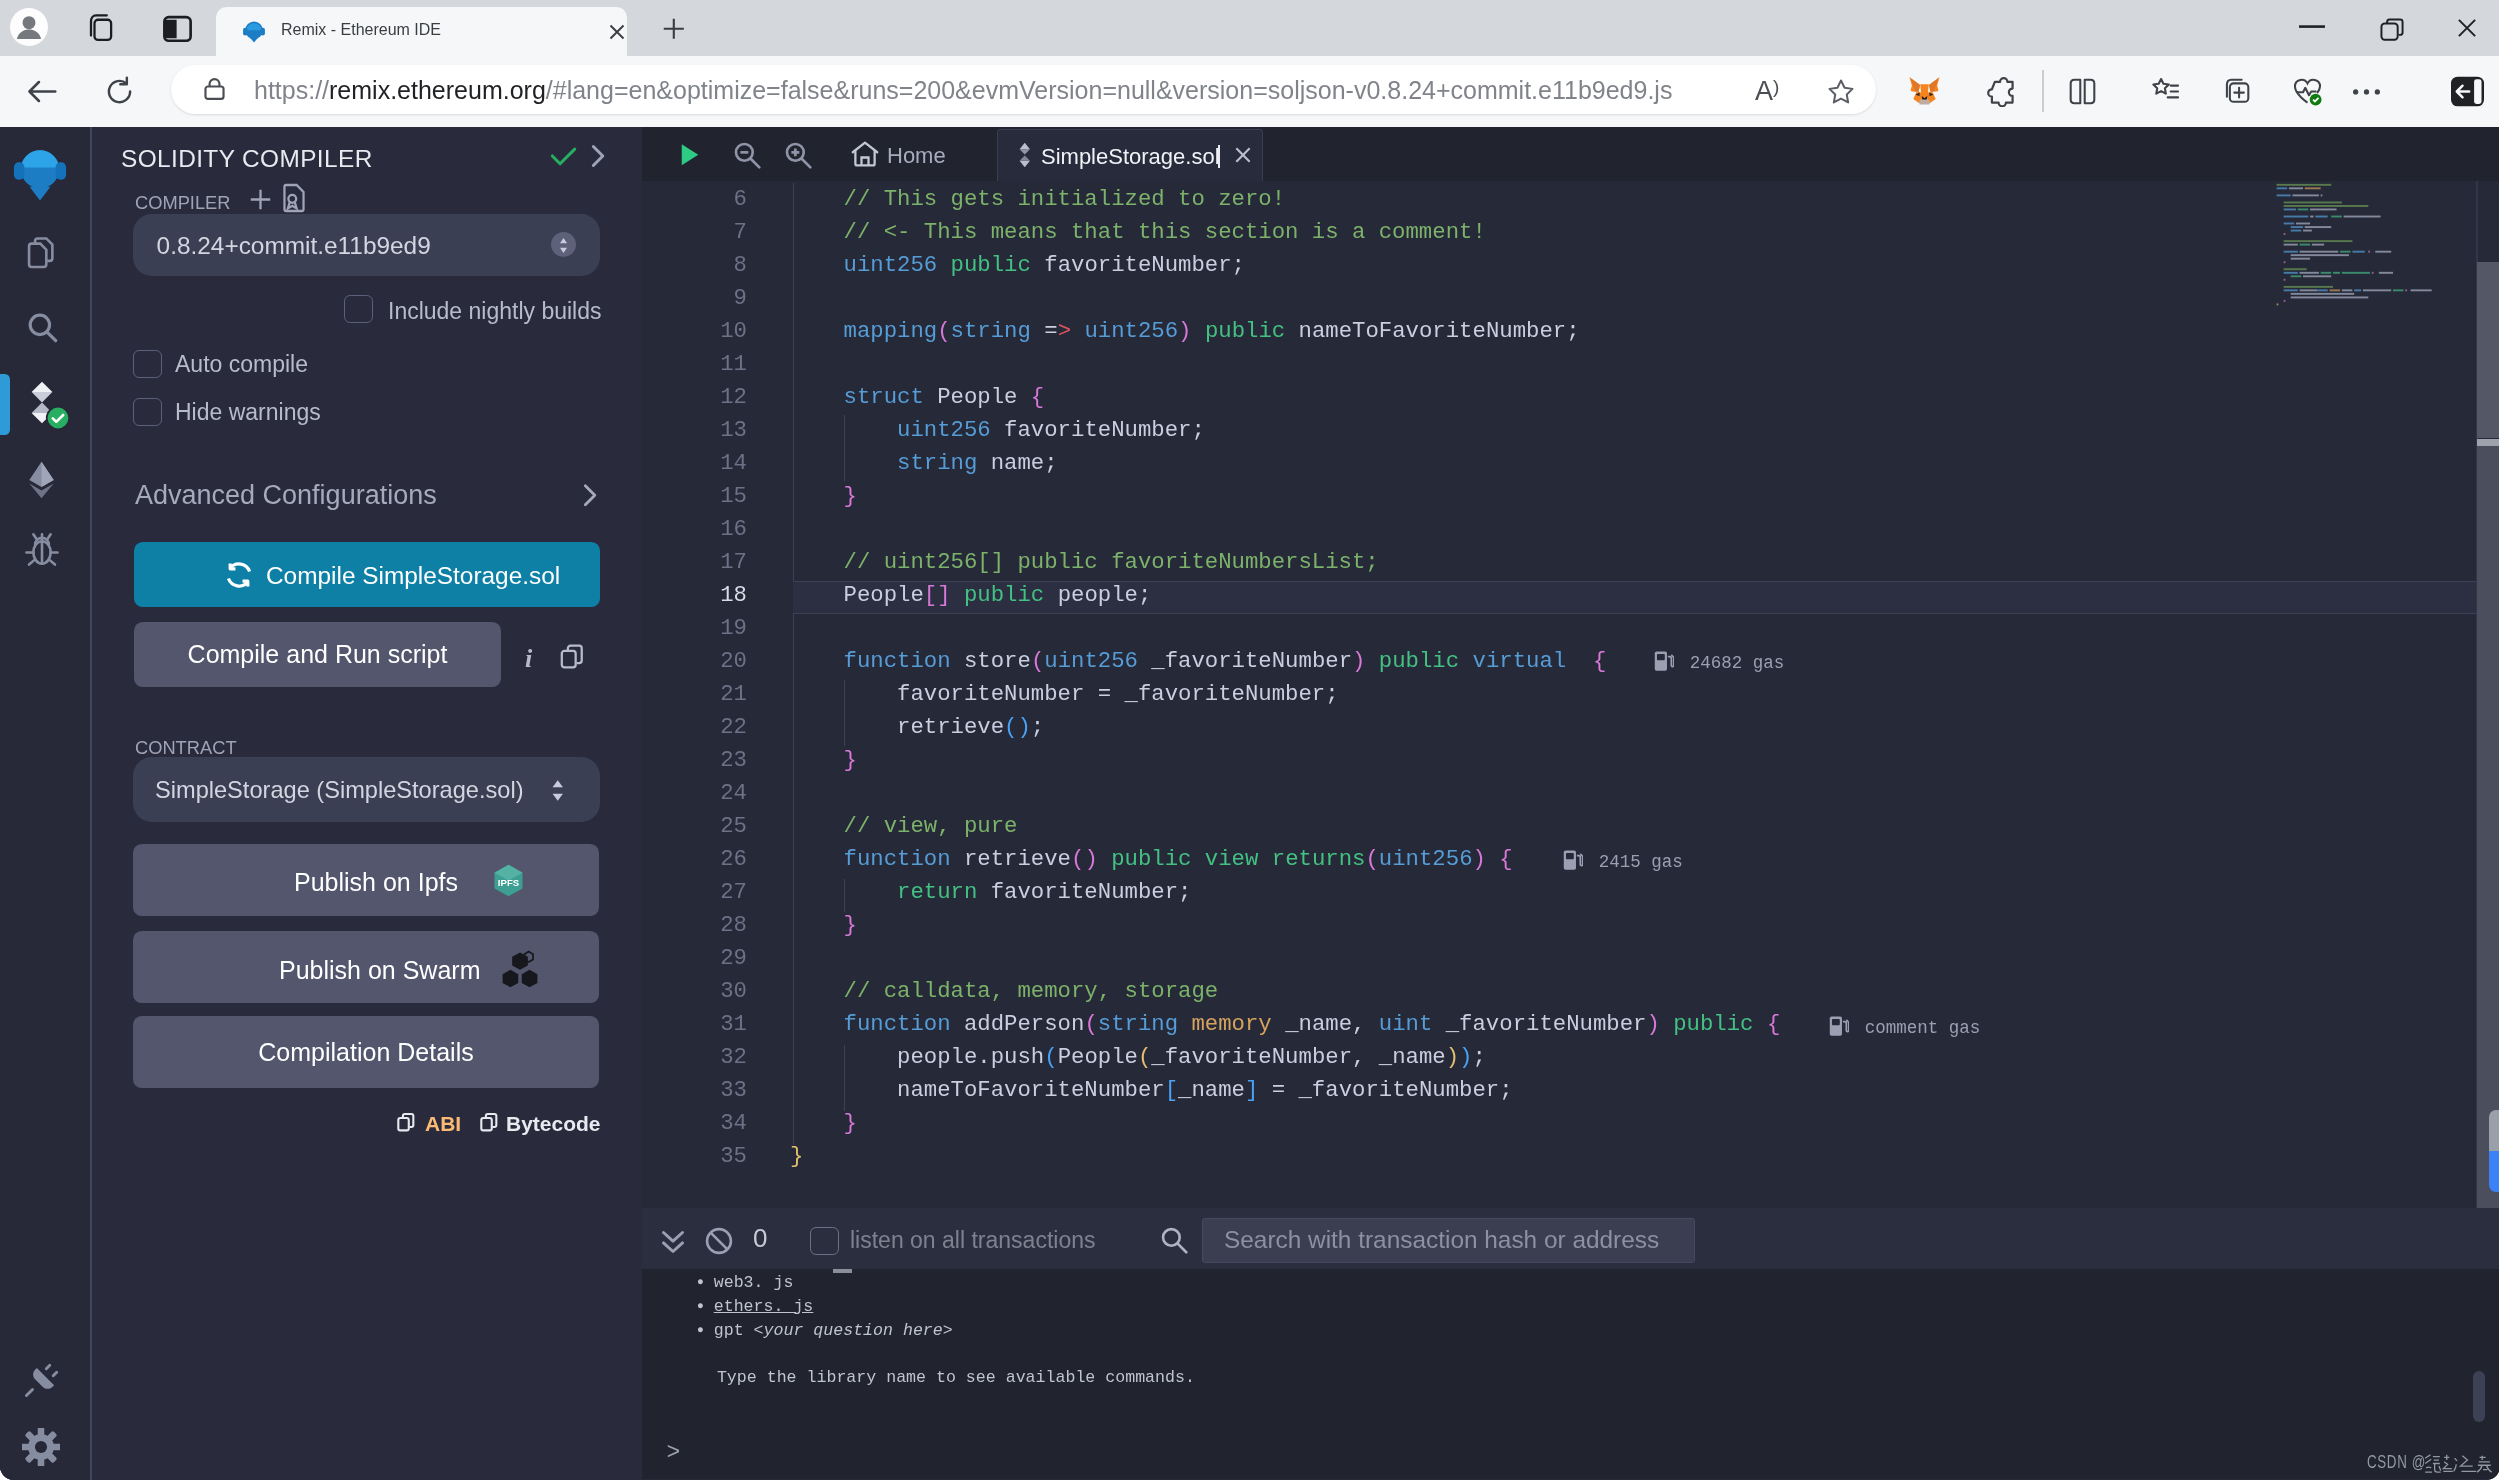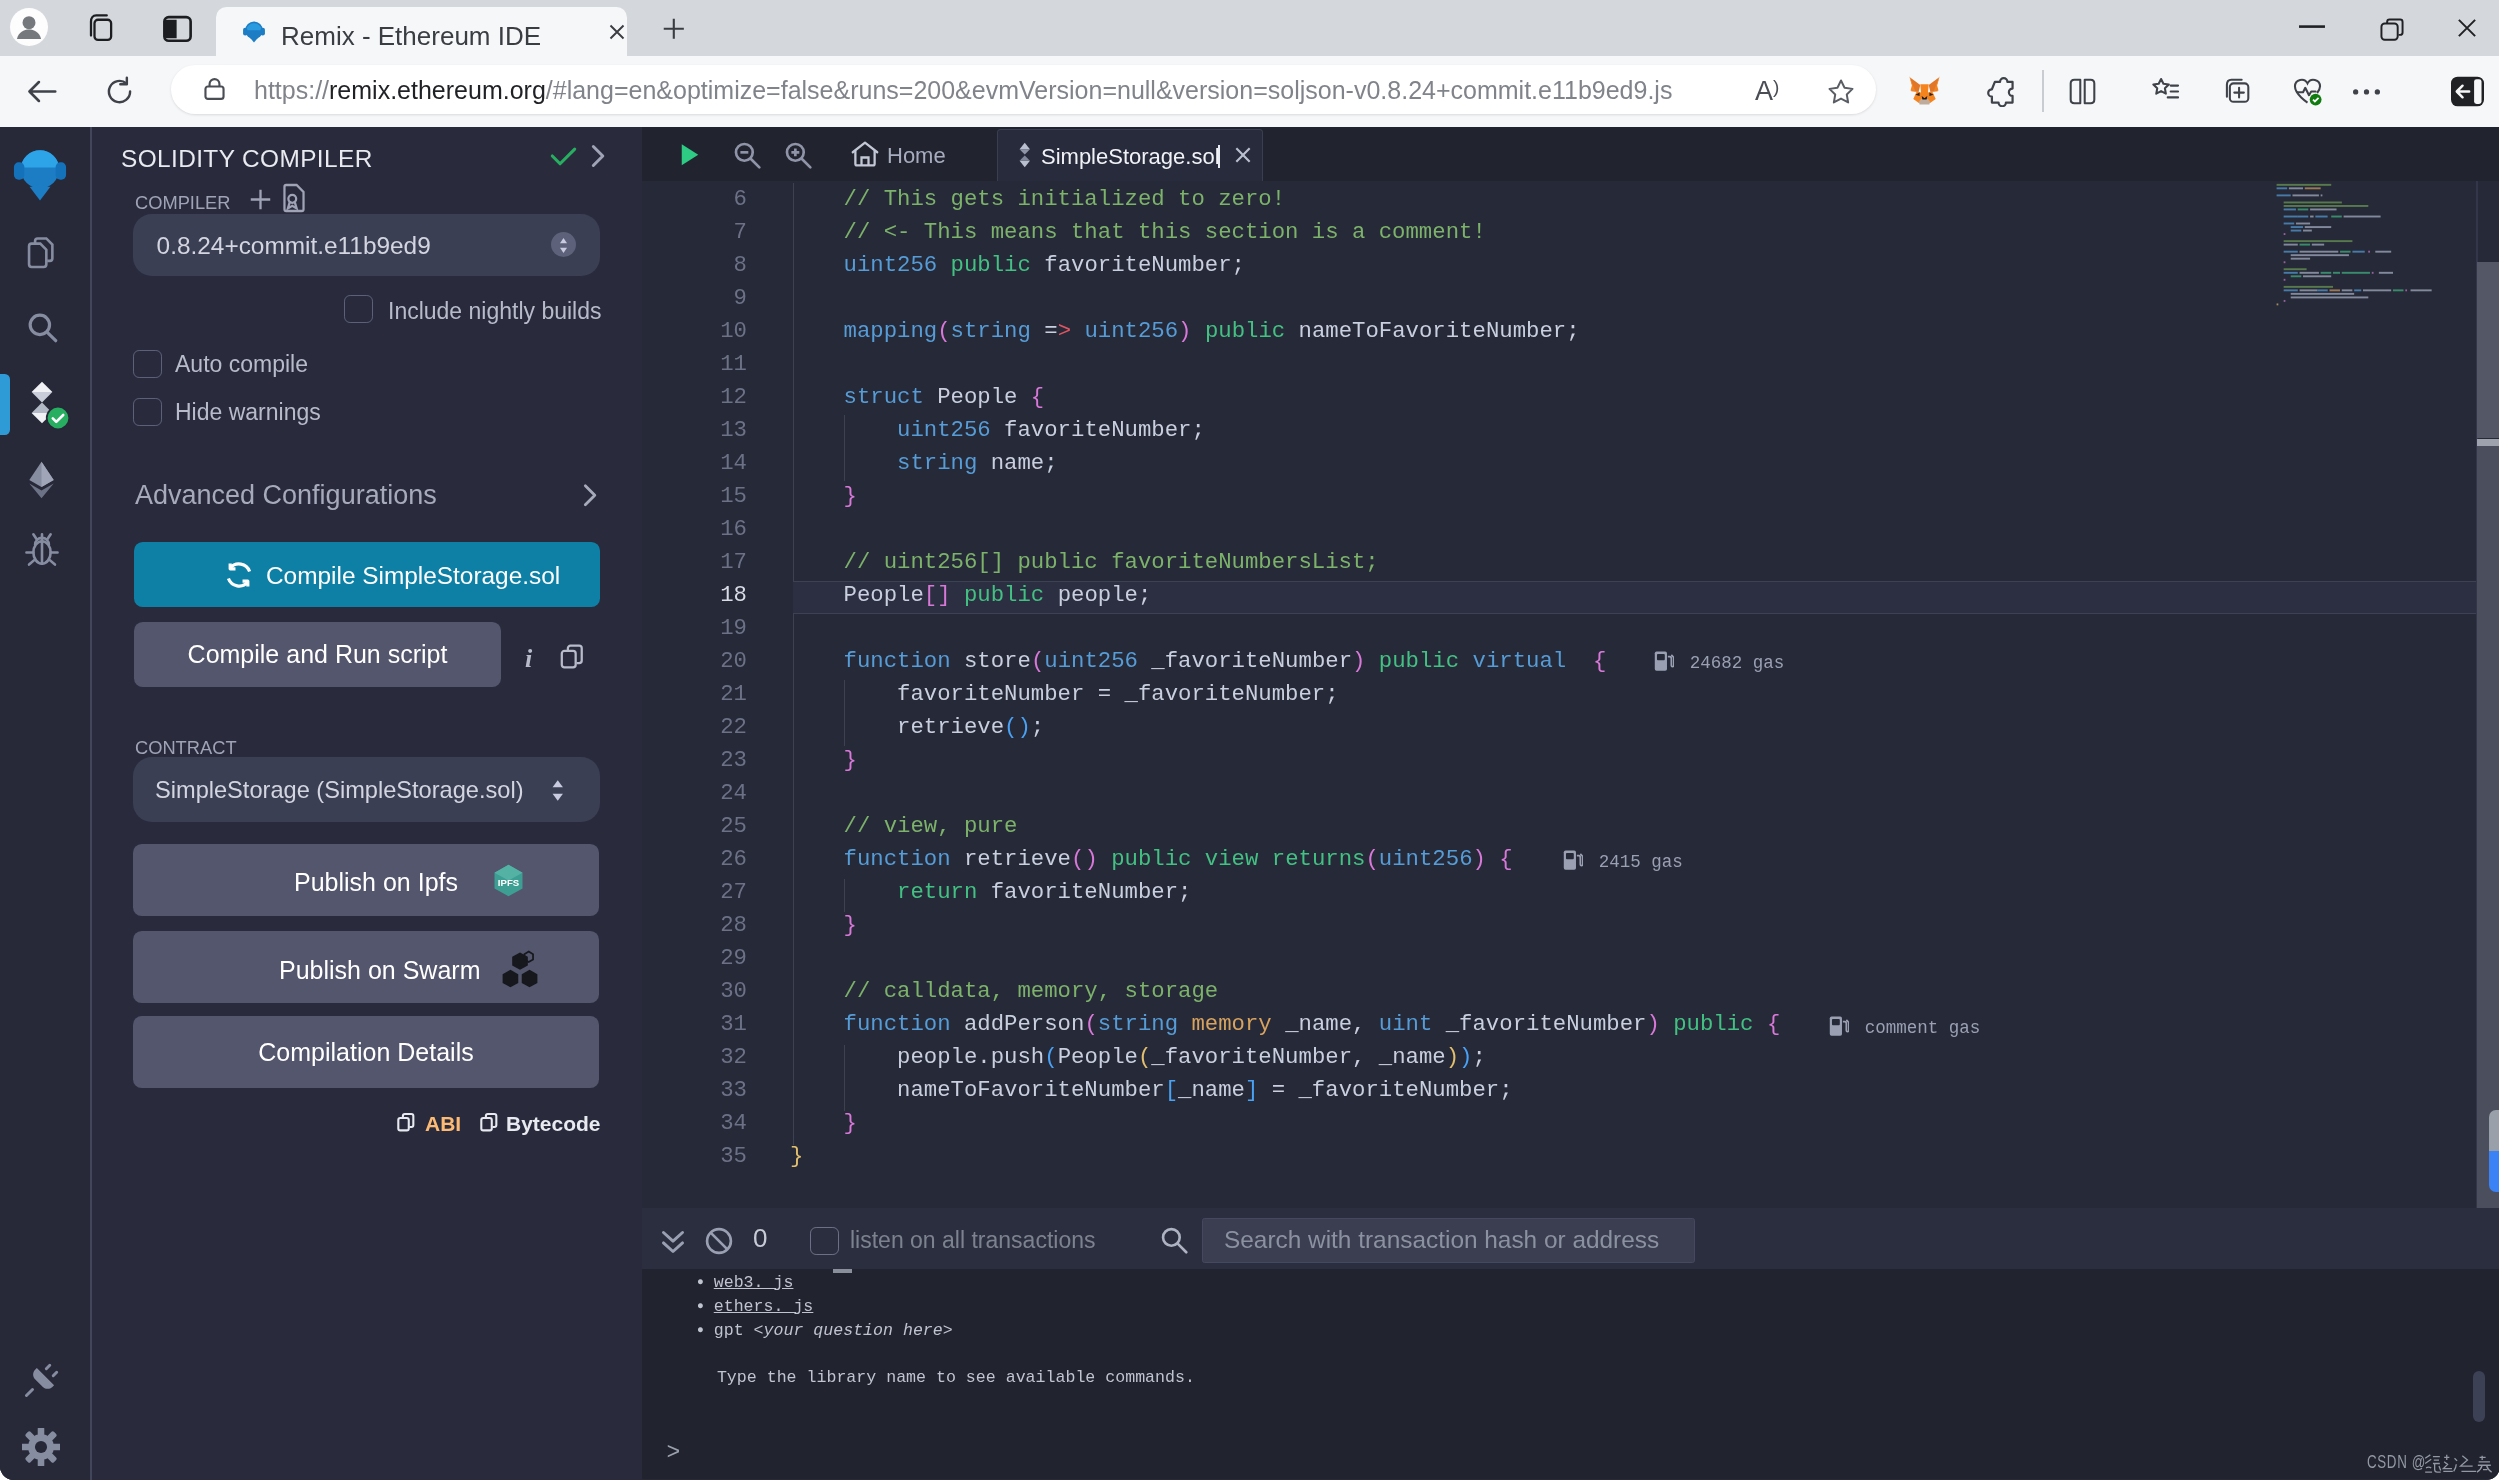--- a/index.html
+++ b/index.html
@@ -2,21 +2,21 @@
 <html style="font-size:14px"><head><meta charset="utf-8"><style>
 *{margin:0;padding:0;box-sizing:border-box}
 html,body{width:2500px;height:1480px;overflow:hidden;background:#ffffff;font-family:"Liberation Sans",sans-serif}
 #frame{position:absolute;left:0;top:0;width:2500px;height:1480px;border-radius:0 0 14px 14px;overflow:hidden;background:#262938}
 .abs{position:absolute}
 svg{display:block}
 
 #tabstrip{position:absolute;left:0;top:0;width:2500px;height:56px;background:#d4d7db}
 #navbar{position:absolute;left:0;top:56px;width:2500px;height:72px;background:#f6f7f9}
 #tab{position:absolute;left:216px;top:7px;width:411px;height:49px;background:#f6f7f9;border-radius:10.5px 10.5px 0 0}
-#tabtitle{position:absolute;left:65px;top:14px;font-size:26px;color:#3a3d42;white-space:nowrap}
+#tabtitle{position:absolute;left:65px;top:14px;font-size:16px;color:#3a3d42;white-space:nowrap}
 #urlpill{position:absolute;left:171px;top:8.7px;width:1705px;height:49px;background:#ffffff;border-radius:24.4px;box-shadow:0 0.9px 2.6px rgba(0,0,0,0.12)}
 .navic{position:absolute;top:0;color:#41454b}
 
 #app{position:absolute;left:0;top:127px;width:2500px;height:1353px;background:#262938}
 #rail{position:absolute;left:0;top:0;width:92px;height:1353px;background:#272939}
 #panel{position:absolute;left:92px;top:0;width:550px;height:1353px;background:#292b3d}
 #editor{position:absolute;left:642px;top:0;width:1858px;height:1110px}
 #tabbar{position:absolute;left:0;top:0;width:1858px;height:54px;background:#21232e}
 #codearea{position:absolute;left:0;top:54px;width:1858px;height:1027px;background:#262938;overflow:hidden}
 #termbar{position:absolute;left:642px;top:1081px;width:1858px;height:61px;background:#2b2e3f}
@@ -519,21 +519,21 @@
     <circle cx="13" cy="13" r="9.5"></circle>
           <path d="M20.5 20.5L30 30" stroke-linecap="round"></path>
   </svg>
   <div class="abs" style="left:560px;top:9.6px;width:493px;height:45px;background:#3a3e50;border:0.9px solid #454960;border-radius:2.6px">
     <div class="abs" style="left:21px;top:7.9px;font-size:24.4px;color:#8c91a1;white-space:nowrap">Search with transaction hash or address</div>
   </div>
 </div>
 <div id="termbody">
   <div class="abs" style="left:191px;top:0;width:19px;height:3.5px;background:#8a8f9c"></div>
   <div class="abs tmono" style="left:55px;top:1.7px;font-size:16.6px;line-height:23.6px">
-    <div><span style="font-size:11.3px;vertical-align:1.7px">●</span>&nbsp;<span style="text-decoration:underline">web3. js</span></div>
+    <div><span style="font-size:11.3px;vertical-align:1.7px">●</span>&nbsp;<span style="">web3. js</span></div>
     <div><span style="font-size:11.3px;vertical-align:1.7px">●</span>&nbsp;<span style="text-decoration:underline">ethers. js</span></div>
     <div><span style="font-size:11.3px;vertical-align:1.7px">●</span>&nbsp;gpt <span style="font-style:italic">&lt;your question here&gt;</span></div>
     <div>&nbsp;</div>
     <div>&nbsp;&nbsp;Type the library name to see available commands.</div>
   </div>
   <div class="abs tmono" style="left:24.4px;top:171px;font-size:23px;color:#9aa0ae">&gt;</div>
   <div class="abs" style="left:1831px;top:102px;width:12.2px;height:51px;border-radius:6.1px;background:#3d4156"></div>
 </div>
 </div>
 

